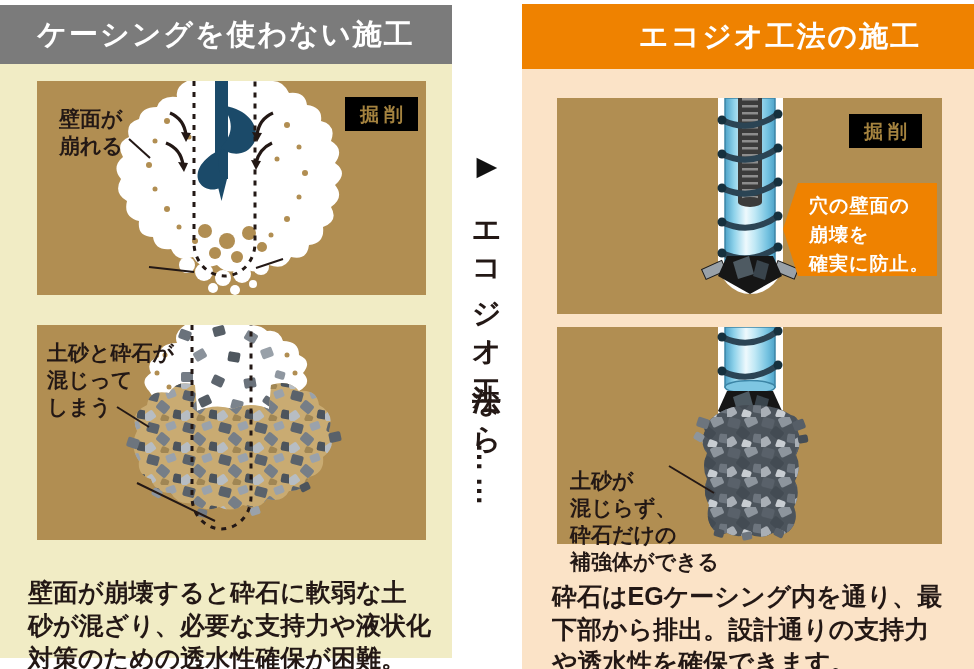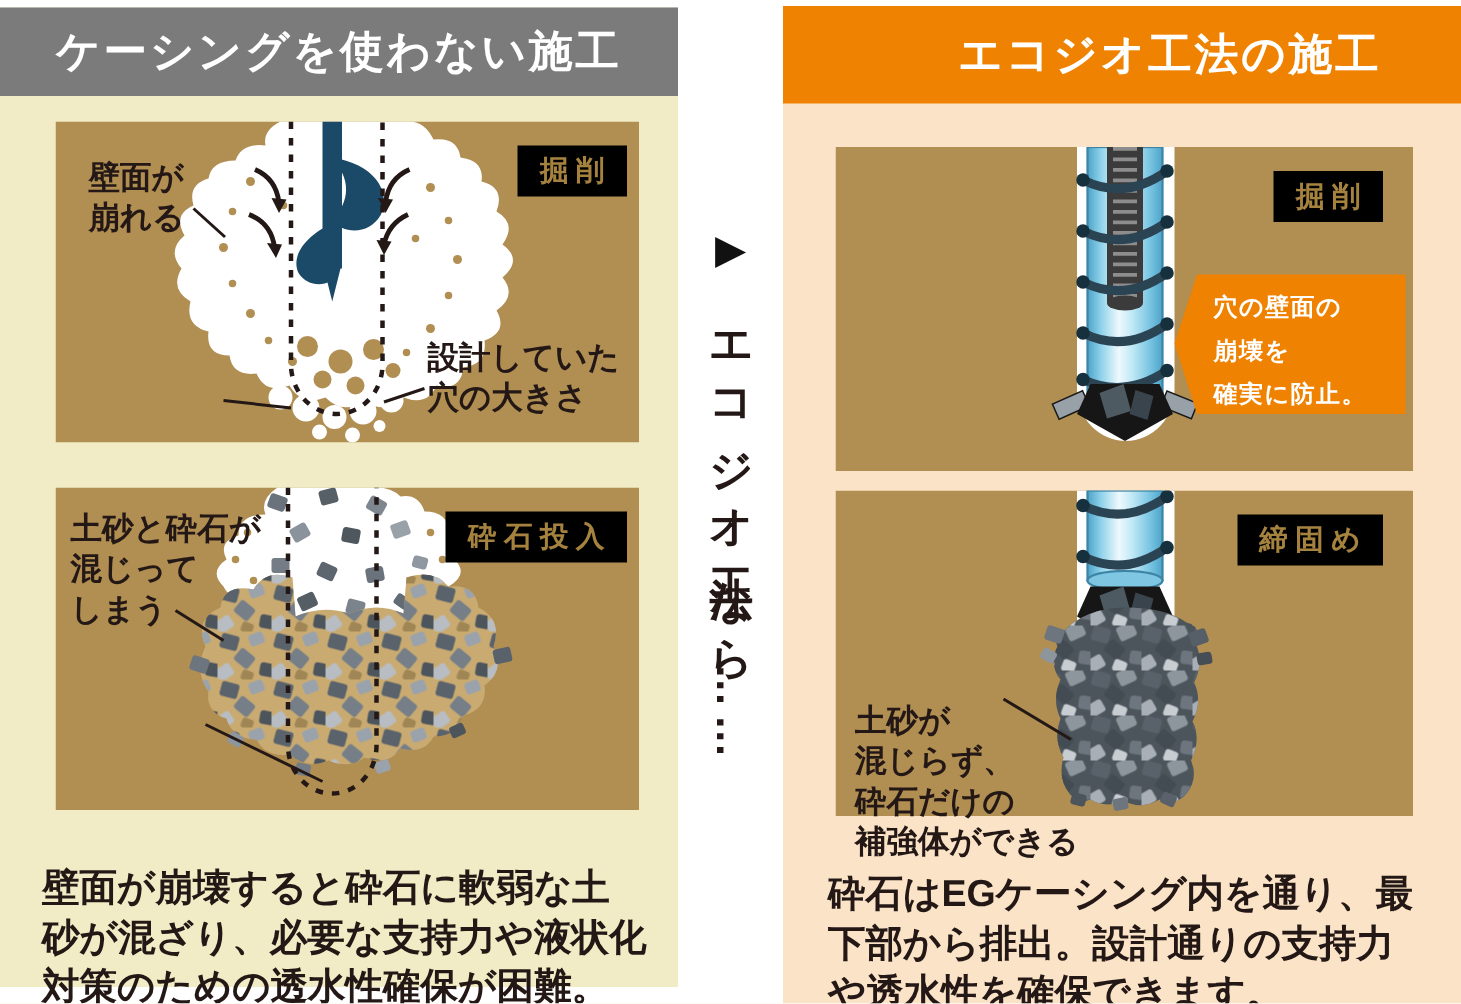--- a/index.html
+++ b/index.html
@@ -26,21 +26,21 @@
   .panel.left .badge{right:8px;}
   .panel.right .badge{right:20px;}
 
   .caption{position:absolute;left:28px;top:546px;width:420px;font-size:25px;font-weight:700;line-height:33px;white-space:pre-line;color:var(--text_dark,#231815);}
   .panel.right .caption{left:30px;top:551px;}
 
   .mid{position:absolute;left:452px;top:0;width:70px;height:669px;background:#fff;}
   .tri{position:absolute;top:153px;left:50%;transform:translateX(-50%);font-size:27px;line-height:1;color:#111;}
   .vtext{position:absolute;top:204px;left:50%;transform:translateX(-50%);writing-mode:vertical-rl;text-orientation:mixed;font-size:29px;font-weight:700;letter-spacing:5px;white-space:nowrap;color:var(--text_dark,#231815);}
 
-  .callout-text{position:absolute;left:252px;top:93px;font-size:16px;font-weight:700;line-height:29px;color:#fff;white-space:pre-line;letter-spacing:1px;}
+  .callout-text{position:absolute;left:252px;top:93px;font-size:19px;font-weight:700;line-height:29px;color:#fff;white-space:pre-line;letter-spacing:1px;}
 
   svg .ground{fill:var(--ground_brown,#b18e52);}
   svg .dash{fill:none;stroke:#231815;stroke-width:3;stroke-dasharray:5 6;}
   svg .leader{stroke:#231815;stroke-width:2;fill:none;}
   svg .auger rect, svg .auger polygon, svg .auger path{fill:var(--auger_navy,#1b4a69);}
   svg .fall{stroke:#231815;stroke-width:3.2;fill:none;}
   svg .ah{fill:#231815;}
   svg .callout{fill:var(--callout_orange,#ef8200);}
 </style>
 </head>
@@ -109,22 +109,20 @@
         </g>
         <path class="dash" d="M157,0 V162 A30.5,33 0 0 0 218,162 V0"></path>
         <g>
           <path class="leader" d="M92,58 L113,77"></path>
           <path class="leader" d="M112,186 L157,191"></path>
           <path class="leader" d="M246,178 L219,187"></path>
         </g>
       </svg>
       <div class="lbl" style="left:22px;top:24px;">壁面が
 崩れる</div>
-      <div class="lbl" style="left:248px;top:144px;">設計していた
-穴の大きさ</div>
       <div class="badge"><span>掘削</span></div>
     </div>
 
     <div class="diagram" id="ld2">
       <svg width="389" height="215" viewBox="0 0 389 215">
         <defs>
           <pattern id="grav1" width="36" height="32" patternUnits="userSpaceOnUse">
             <g transform="translate(8 7) rotate(15)">
                 <rect x="-6" y="-5" width="12" height="10" rx="2" fill="#5a626b"></rect>
               </g>
@@ -221,21 +219,20 @@
         </g>
         <path class="dash" d="M155,0 V172 A29.5,32 0 0 0 214,172 V0"></path>
         <g>
           <path class="leader" d="M80,82 L112,102"></path>
           <path class="leader" d="M100,158 L178,196"></path>
         </g>
       </svg>
       <div class="lbl" style="left:10px;top:14px;">土砂と砕石が
 混じって
 しまう</div>
-      <div class="badge"><span>砕石投入</span></div>
     </div>
 
     <p class="caption">壁面が崩壊すると砕石に軟弱な土
 砂が混ざり、必要な支持力や液状化
 対策のための透水性確保が困難。</p>
   </section>
 
   <div class="mid">
     <div class="tri">▶</div>
     <div class="vtext">エコジオ工法なら……</div>
@@ -384,21 +381,20 @@
           <g transform="translate(222 206) rotate(25)">
               <rect x="-5" y="-4" width="10" height="8" rx="2" fill="#59616a"></rect>
             </g>
         </g>
         <path class="leader" d="M112,139 L157,166"></path>
       </svg>
       <div class="lbl" style="left:13px;top:100px;margin-top:40px;">土砂が
 混じらず、
 砕石だけの
 補強体ができる</div>
-      <div class="badge"><span>締固め</span></div>
     </div>
 
     <p class="caption">砕石はEGケーシング内を通り、最
 下部から排出。設計通りの支持力
 や透水性を確保できます。</p>
   </section>
 
 </div>
 
 </body></html>

